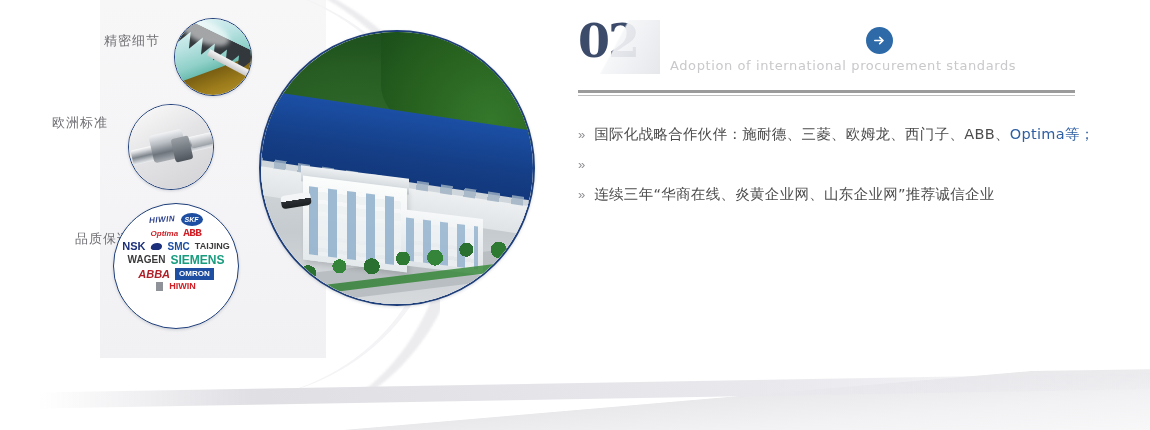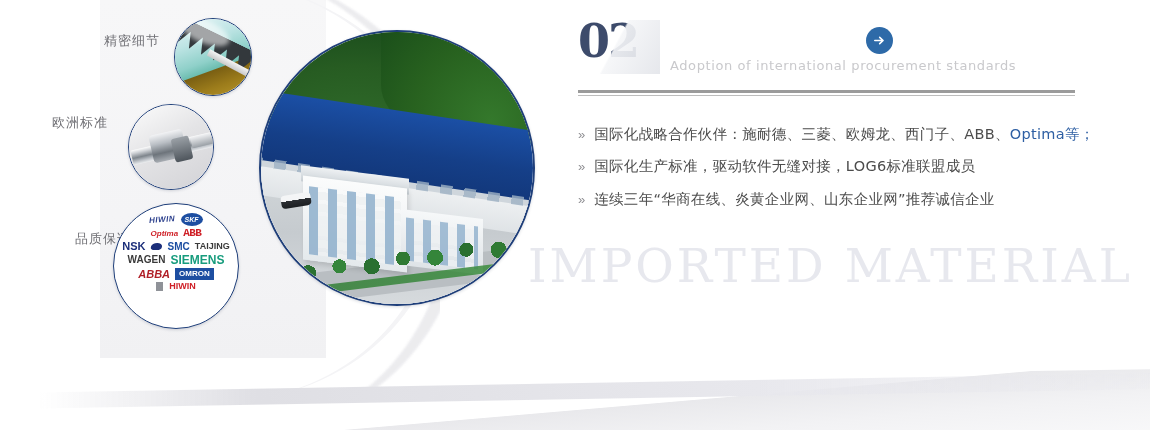--- a/index.html
+++ b/index.html
@@ -523,21 +523,20 @@
       <div class="wins"></div>
     </div>
     <div class="office2">
       <div class="wins"></div>
     </div>
     <div class="hedge"></div>
     <div class="trees"></div>
     <div class="car"></div>
   </div>
 
-  <div class="watermark">IMPORTED  MATERIAL</div>
 
   <div class="right-col">
 
     <div class="header-row">
       <div class="big-number">02</div>
       <div class="num-gloss"></div>
       <div class="arrow-badge">
         <svg width="15" height="15" viewBox="0 0 16 16" aria-hidden="true">
           <path d="M3 8 H11.2 M8.2 4.6 L11.8 8 L8.2 11.4" fill="none" stroke="#ffffff" stroke-width="1.7" stroke-linecap="round" stroke-linejoin="round"></path>
         </svg>
@@ -550,21 +549,20 @@
       <div class="thin"></div>
     </div>
 
     <div class="bullets">
       <div class="bullet-row">
         <span class="bullet-mark">»</span>
         <span class="bullet-text"><span>国际化战略合作伙伴：施耐德、三菱、欧姆龙、西门子、ABB、</span><span class="hl-blue">Optima等；</span></span>
       </div>
       <div class="bullet-row">
         <span class="bullet-mark">»</span>
-        <span class="bullet-text"><span>国际化生产标准，驱动软件无缝对接，LOG6标准联盟成员</span><span class="hl-blue"></span></span>
       </div>
       <div class="bullet-row">
         <span class="bullet-mark">»</span>
         <span class="bullet-text"><span>连续三年“华商在线、炎黄企业网、山东企业网”推荐诚信企业</span><span class="hl-blue"></span></span>
       </div>
     </div>
 
   </div>
 
   <div class="footer-band">

